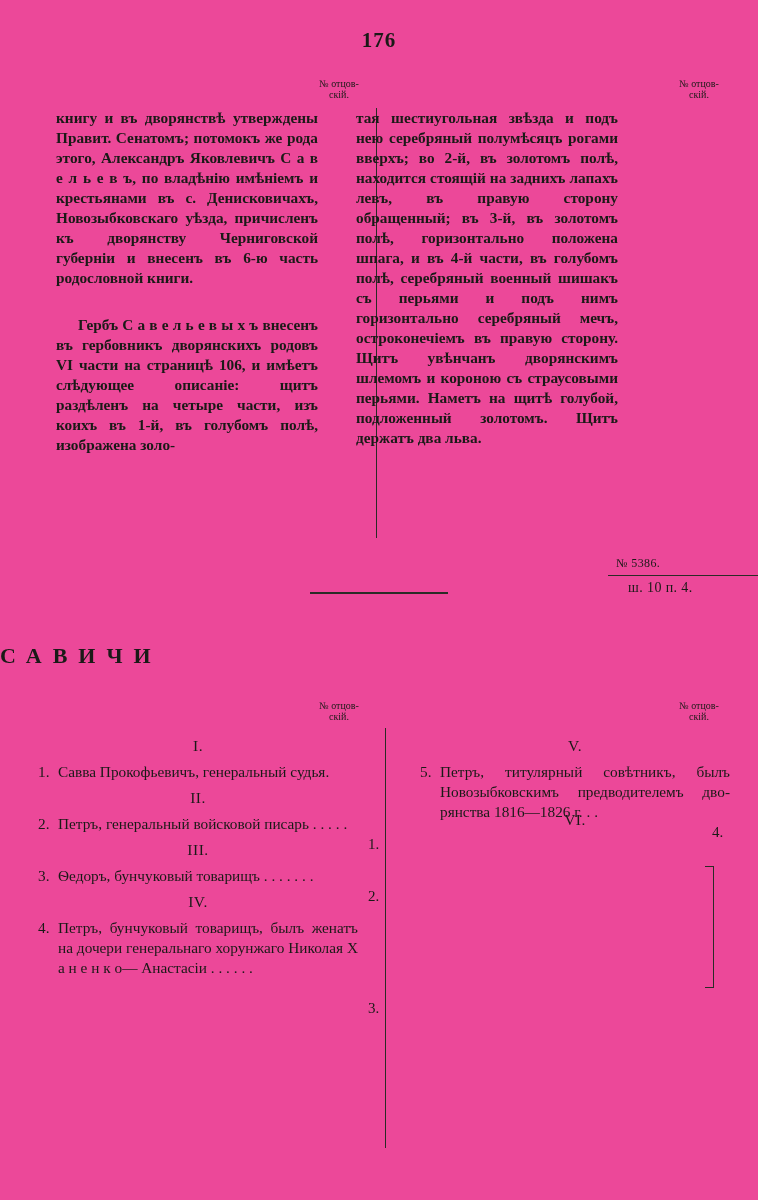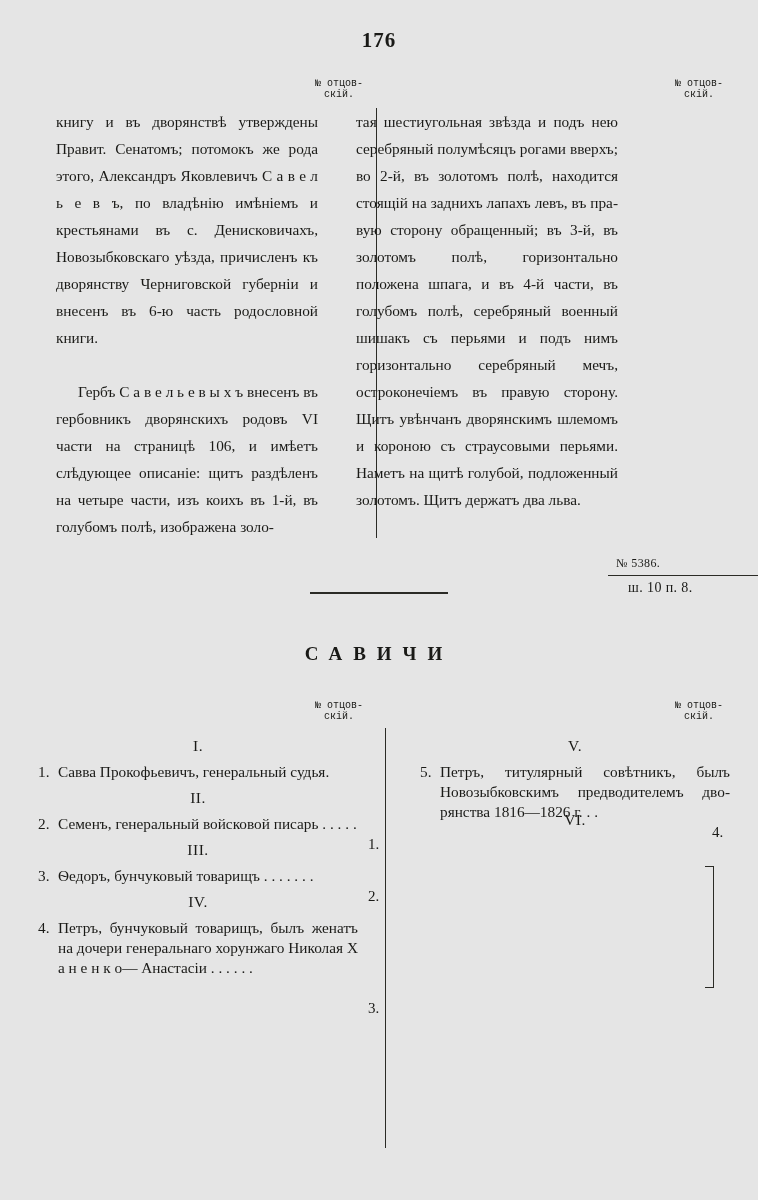--- a/index.html
+++ b/index.html
@@ -11,21 +11,21 @@
     width: 758px;
     height: 1200px;
     position: relative;
     font-family: "Liberation Serif", serif;
     color: #1a1a17;
     overflow: hidden;
   }
   .page {
     position: absolute;
     inset: 0;
-    background: #e5e5e5;
+    background: #ec4899;
   }
   .page-number {
     position: absolute;
     top: 28px;
     left: 0;
     width: 100%;
     text-align: center;
     font-size: 21px;
     font-weight: bold;
     letter-spacing: 1px;
@@ -37,21 +37,21 @@
     position: absolute;
     top: 78px;
     left: 56px;
     width: 646px;
   }
   .col-head {
     font-size: 10px;
     line-height: 11px;
     text-align: center;
     width: 62px;
-    font-family: Liberation Mono, monospace;
+    font-family: Liberation Serif, serif;
   }
   .top-head-left {
     position: absolute;
     left: 252px;
     top: 0;
   }
   .top-head-right {
     position: absolute;
     left: 612px;
     top: 0;
@@ -59,24 +59,25 @@
   .columns {
     position: absolute;
     top: 30px;
     left: 0;
     width: 646px;
     display: flex;
   }
   .col {
     width: 262px;
     font-size: 15.3px;
-    line-height: 27px;
+    line-height: 20px;
     text-align: justify;
     text-justify: inter-word;
     hyphens: manual;
+    font-weight: bold;
   }
   .col p {
     margin: 0;
   }
   .col p + p {
     margin-top: 27px;
   }
   .col-left { padding-right: 10px; }
   .col-right { margin-left: 28px; }
   .vrule {
@@ -120,22 +121,22 @@
     width: 138px;
     height: 2px;
     background: #2b2b26;
   }
 
   .section-title {
     position: absolute;
     top: 643px;
     left: 0;
     width: 100%;
-    text-align: center;
-    font-size: 19px;
+    text-align: left;
+    font-size: 22px;
     font-weight: bold;
     letter-spacing: 11px;
     font-family: "Liberation Serif", serif;
   }
 
   
   .bottom-block {
     position: absolute;
     top: 700px;
     left: 30px;
@@ -232,21 +233,21 @@
         <p>книгу и въ дворянствѣ утверждены Правит. Сена­томъ; потомокъ же рода этого, Александръ Яковле­вичъ С а в е л ь е в ъ, по вла­дѣнiю имѣнiемъ и крестья­нами въ с. Денисковичахъ, Новозыбковскаго уѣзда, при­численъ къ дворянству Чер­ниговской губернiи и вне­сенъ въ 6-ю часть родо­словной книги.</p>
         <p class="indent">Гербъ  С а в е л ь е в ы х ъ внесенъ въ гербовникъ дво­рянскихъ родовъ VI части на страницѣ 106, и имѣетъ слѣдующее описанiе: щитъ раздѣленъ на четыре части, изъ коихъ въ 1-й, въ голу­бомъ полѣ, изображена золо-</p>
       </div>
       <div class="col col-right">
         <p>тая шестиугольная звѣзда и подъ нею серебряный полумѣсяцъ рогами вверхъ; во 2-й, въ золотомъ полѣ, находится стоящiй на зад­нихъ лапахъ левъ, въ пра­вую сторону обращенный; въ 3-й, въ золотомъ полѣ, горизонтально положена шпага, и въ 4-й части, въ голубомъ полѣ, серебряный военный шишакъ съ перьями и подъ нимъ горизонтально серебряный мечъ, остроко­нечiемъ въ правую сторону. Щитъ увѣнчанъ дворян­скимъ шлемомъ и короною съ страусовыми перьями. Наметъ на щитѣ голу­бой, подложенный золотомъ. Щитъ держатъ два льва.</p>
       </div>
     </div>
 
     <div class="ref-no">№ 5386.</div>
     <div class="ref-rule"></div>
-    <div class="ref-sub">ш. 10 п. 8.</div>
+    <div class="ref-sub">ш. 10 п. 4.</div>
   </div>
 
   <div class="divider"></div>
 
   <div class="section-title">САВИЧИ</div>
 
   <div class="bottom-block">
 
     <div class="col-head bot-head-left">
       <div>№ отцов-</div>
@@ -265,21 +266,21 @@
 
         <div class="roman">I.</div>
         <div class="entry">
           <span class="num">1.</span>
           <span class="txt">Савва Прокофьевичъ, гене­ральный судья.</span>
         </div>
 
         <div class="roman">II.</div>
         <div class="entry">
           <span class="num">2.</span>
-          <span class="txt">Семенъ, генеральный вой­сковой писарь . . . . .</span>
+          <span class="txt">Петръ, генеральный вой­сковой писарь . . . . .</span>
           <span class="ref-mark" style="left:330px; top:20px;">1.</span>
         </div>
 
         <div class="roman">III.</div>
         <div class="entry">
           <span class="num">3.</span>
           <span class="txt">Ѳедоръ, бунчуковый това­рищъ . . . . . . .</span>
           <span class="ref-mark" style="left:330px; top:20px;">2.</span>
         </div>
 

